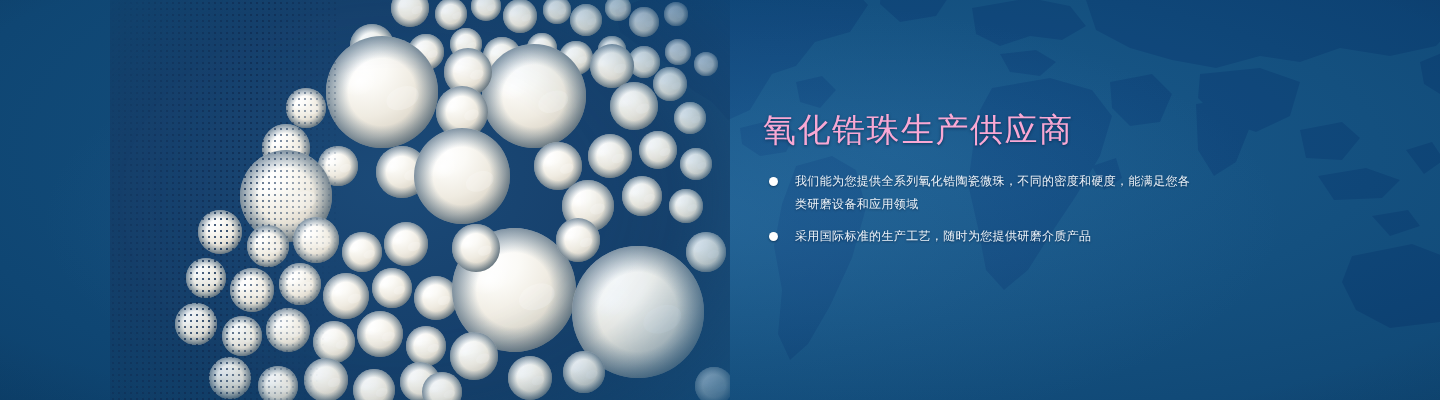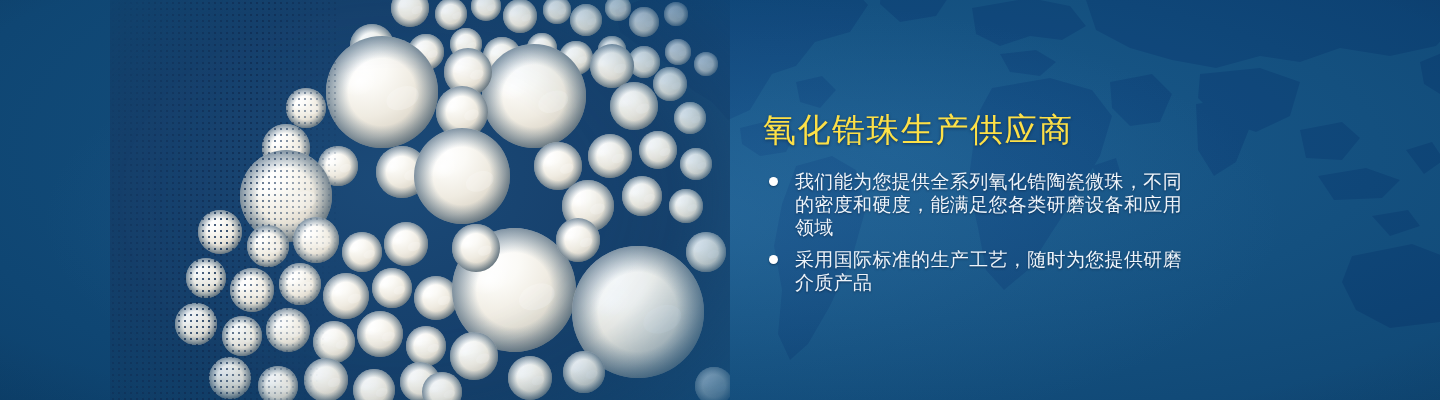--- a/index.html
+++ b/index.html
@@ -96,37 +96,37 @@
     height: 400px;
   }
   .headline {
     position: absolute;
     top: 108px;
     left: 0;
     margin: 0;
     font-size: 33px;
     font-weight: 400;
     letter-spacing: 1.5px;
-    color: #fde047;
+    color: #f9a8d4;
     text-shadow: 0 1px 3px rgba(0,20,45,0.55);
     white-space: nowrap;
   }
   .bullet-list {
     position: absolute;
     top: 170px;
     left: 6px;
     margin: 0;
     padding: 0;
     list-style: none;
   }
   .bullet-item {
     position: relative;
     padding-left: 26px;
     margin-bottom: 9px;
-    font-size: 19px;
+    font-size: 12px;
     line-height: 23px;
     color: #eef4fa;
     letter-spacing: 0.35px;
     text-shadow: 0 1px 2px rgba(0,20,45,0.5);
     max-width: 430px;
   }
   .bullet-item:last-child { margin-bottom: 0; }
   .bullet-dot {
     position: absolute;
     left: 0;

